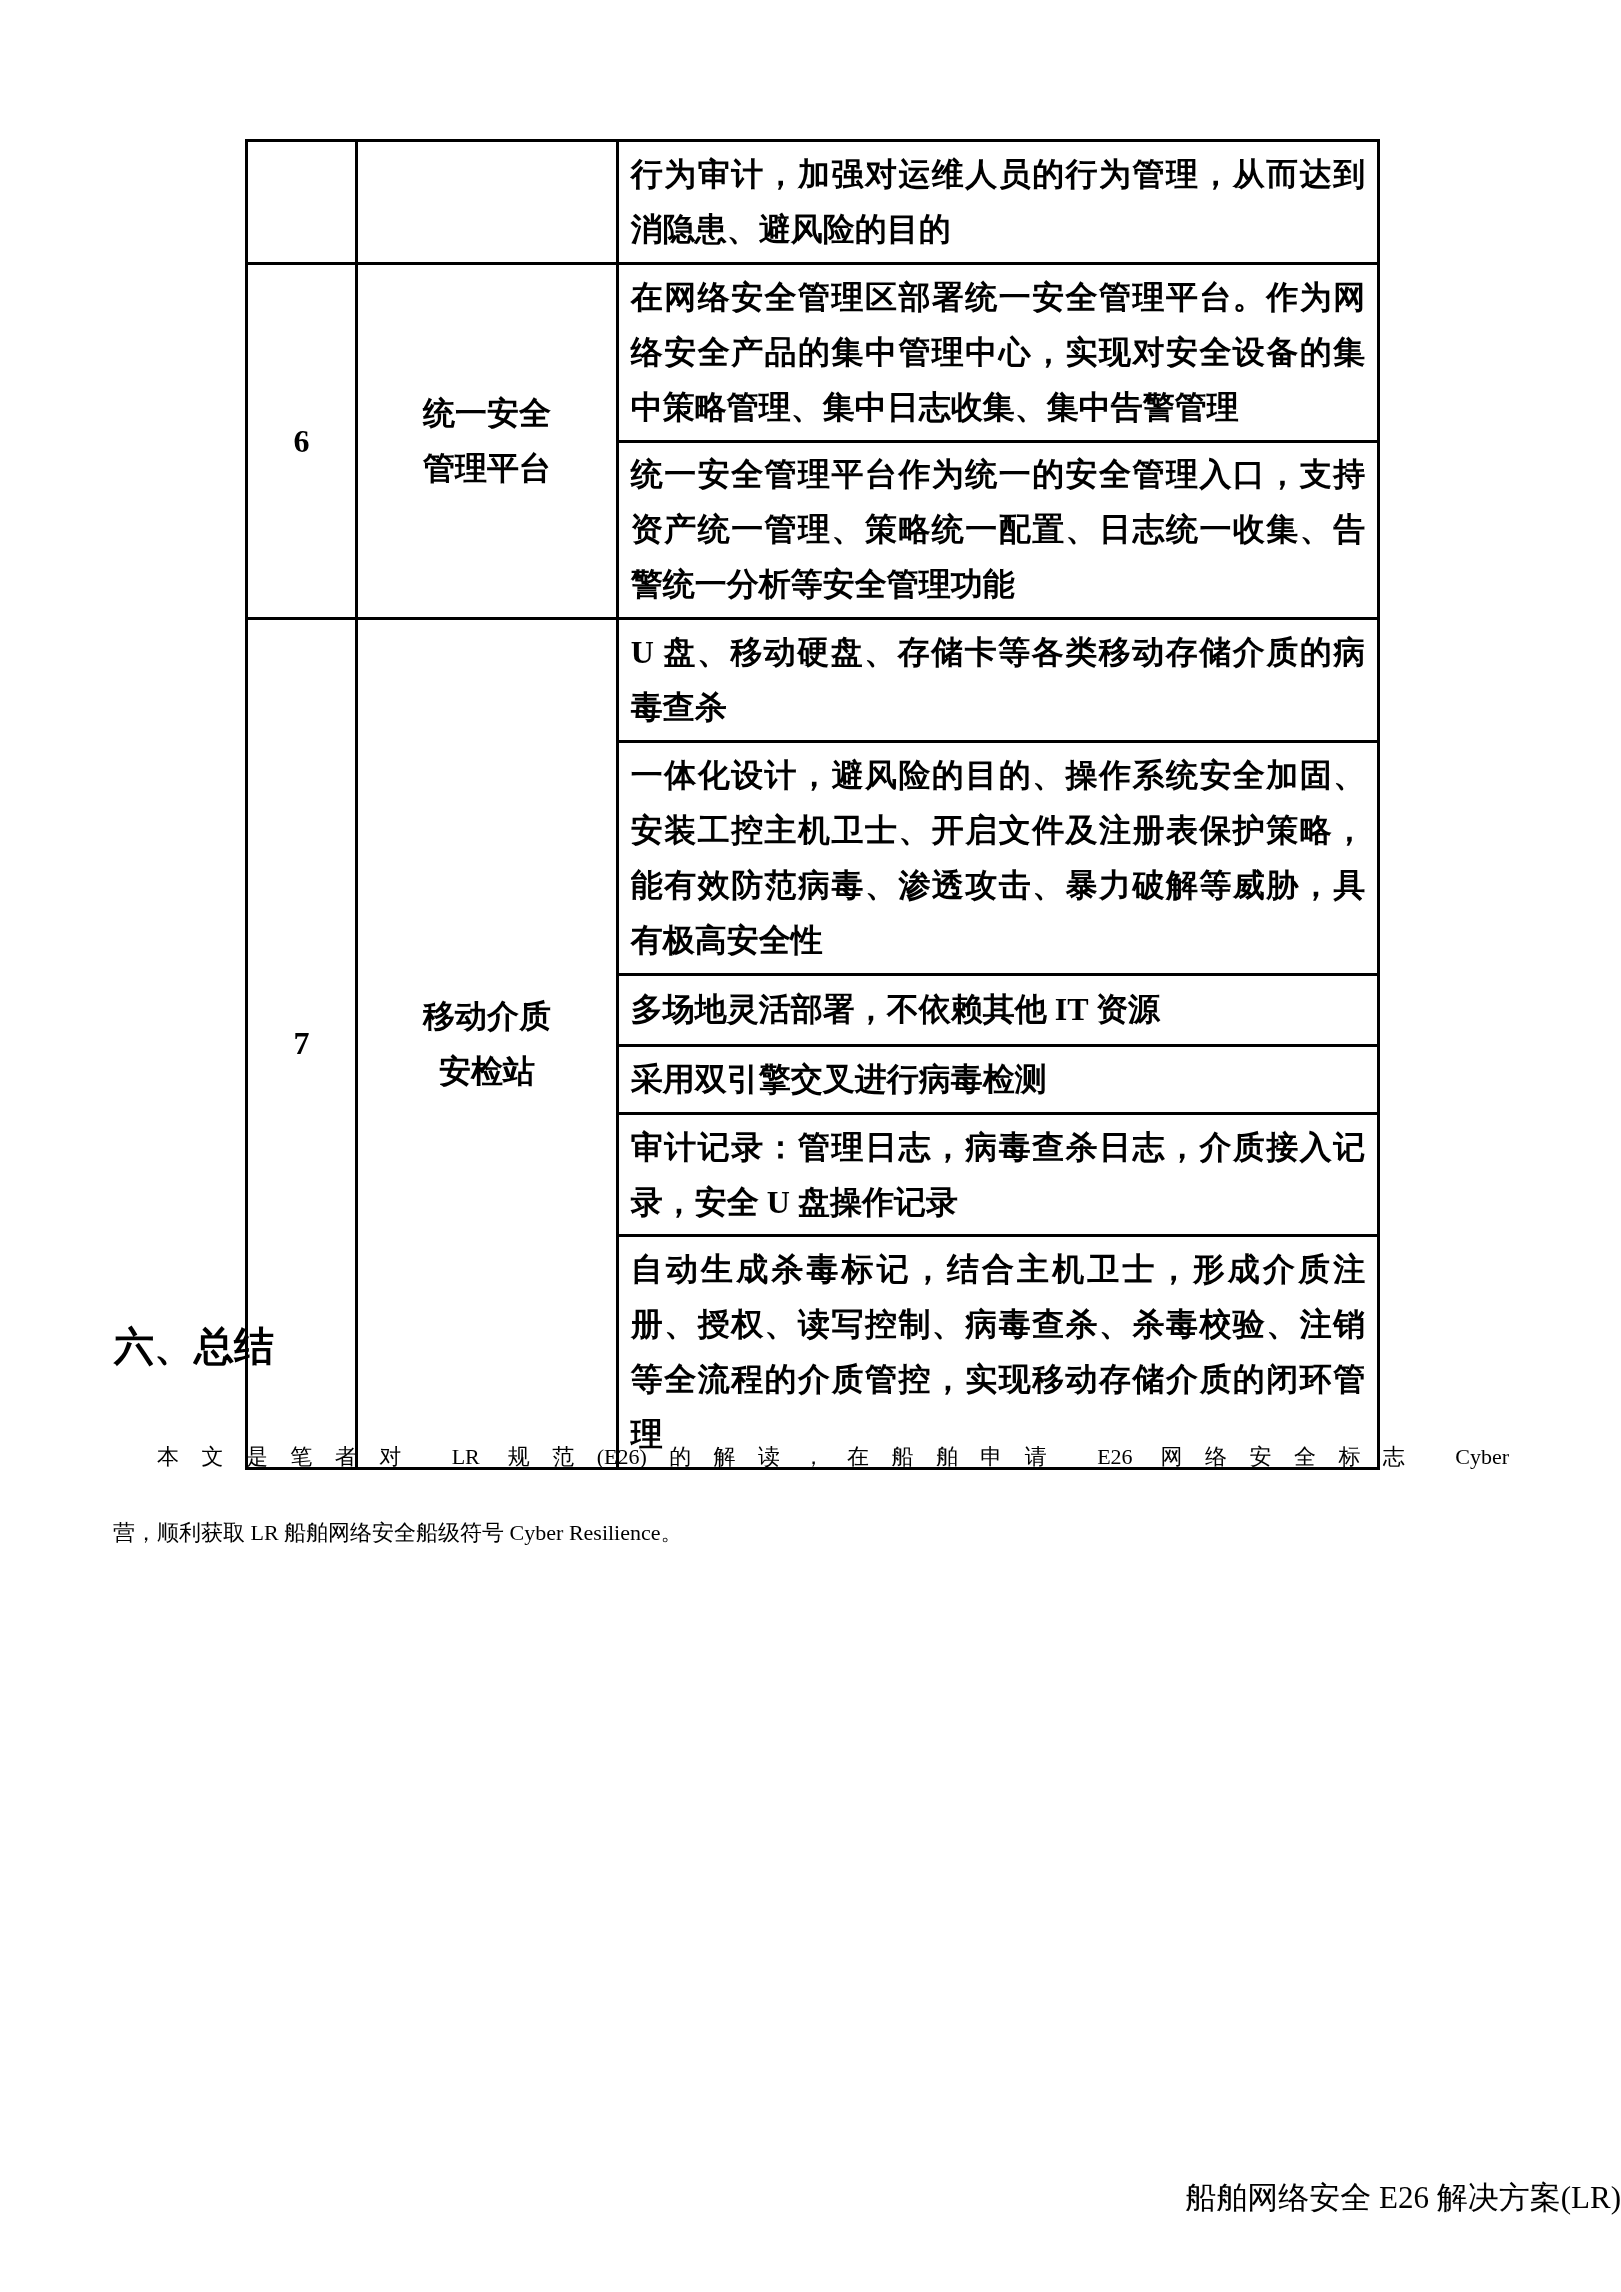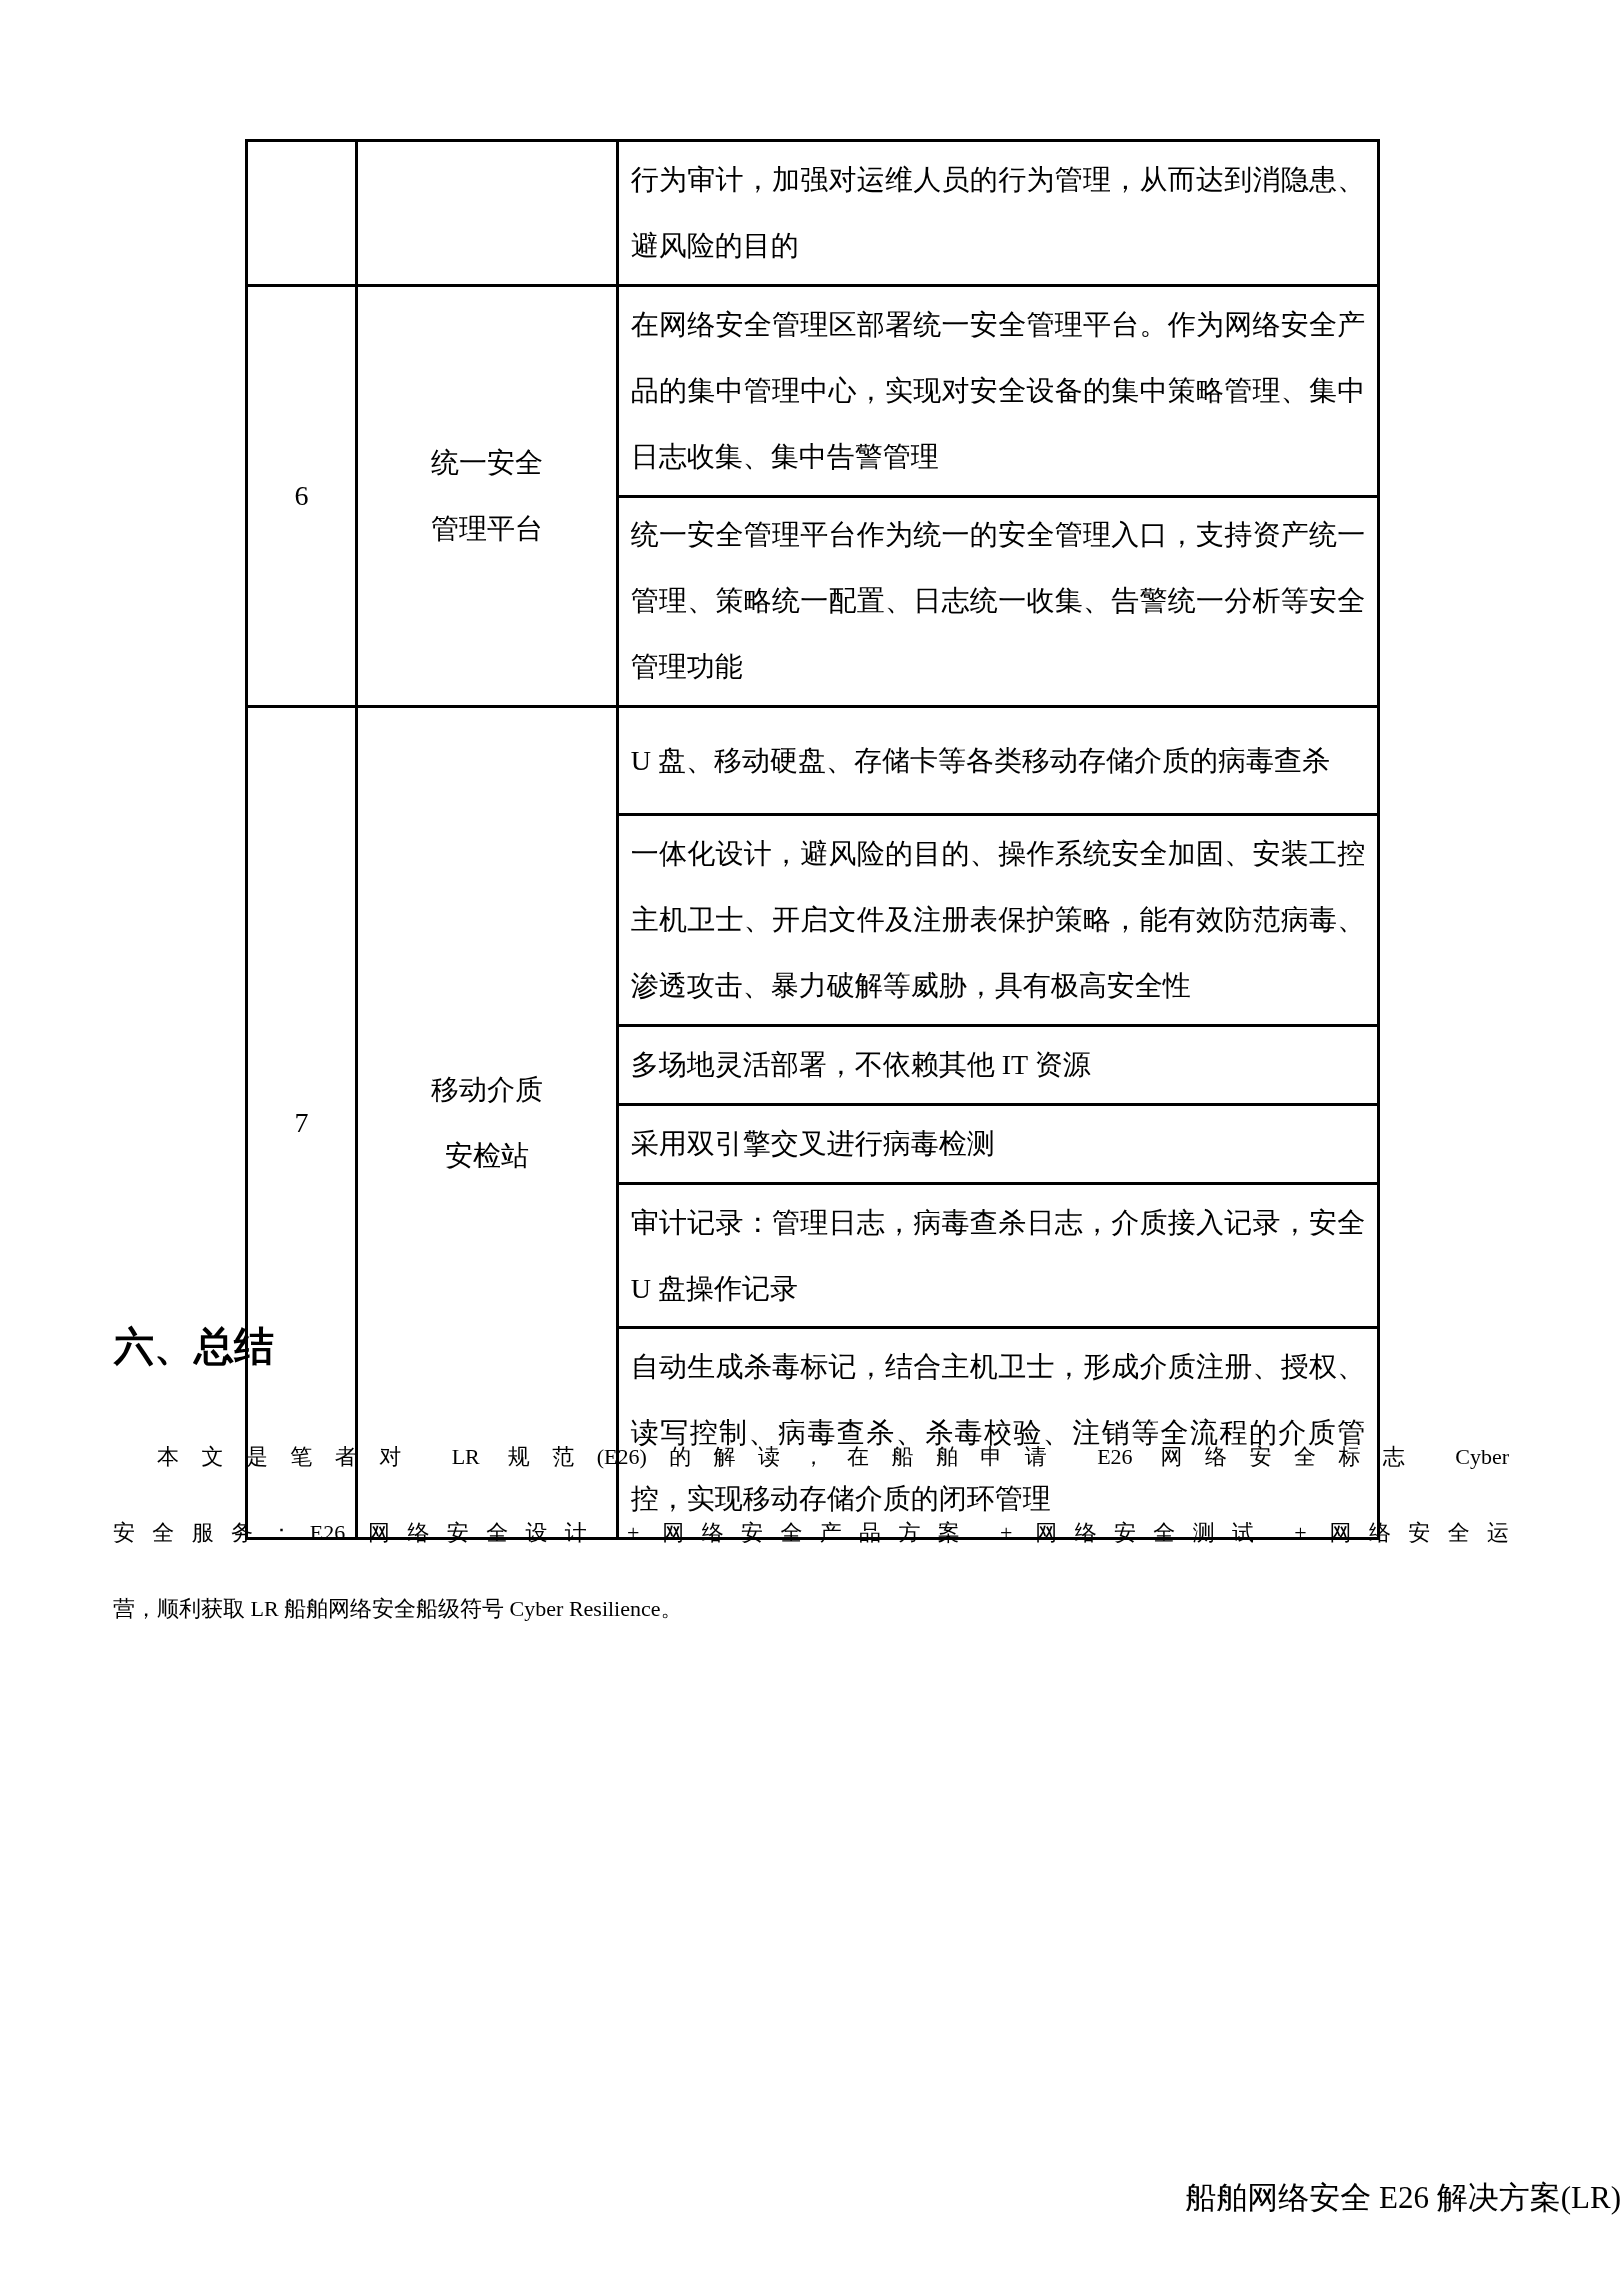--- a/index.html
+++ b/index.html
@@ -21,24 +21,25 @@
     top: 139px;
     left: 245px;
   }
   table.spec-table {
     border-collapse: collapse;
     table-layout: fixed;
     width: 1131px;
   }
   table.spec-table td {
     border: 3.9px solid #000000;
-    font-size: 28px;
-    line-height: 66px;
+    font-size: 32px;
+    line-height: 55px;
     vertical-align: middle;
     box-sizing: border-box;
+    font-weight: bold;
   }
   td.num-cell {
     text-align: center;
     padding: 3.9px 2px;
   }
   td.name-cell {
     text-align: center;
     padding: 3.9px 5.9px;
     white-space: pre-line;
   }
@@ -138,20 +139,19 @@
         <td class="desc-cell" style="height:192px">自动生成杀毒标记，结合主机卫士，形成介质注册、授权、读写控制、病毒查杀、杀毒校验、注销等全流程的介质管控，实现移动存储介质的闭环管理</td>
       </tr>
     </tbody>
   </table>
 </div>
 
 <div class="section-heading">六、总结</div>
 
 <div class="summary-paragraph">
   <div class="pline first">本文是笔者对 LR 规范(E26)的解读，在船舶申请 E26 网络安全标志 Cyber</div>
-  <div class="pline">安全服务：E26 网络安全设计 + 网络安全产品方案 + 网络安全测试 + 网络安全运</div>
   <div class="pline last">营，顺利获取 LR 船舶网络安全船级符号 Cyber Resilience。</div>
 </div>
 
 <div class="page-footer">
   <span>船舶网络安全 E26 解决方案(LR)</span>
 </div>
 
 
 </body></html>

